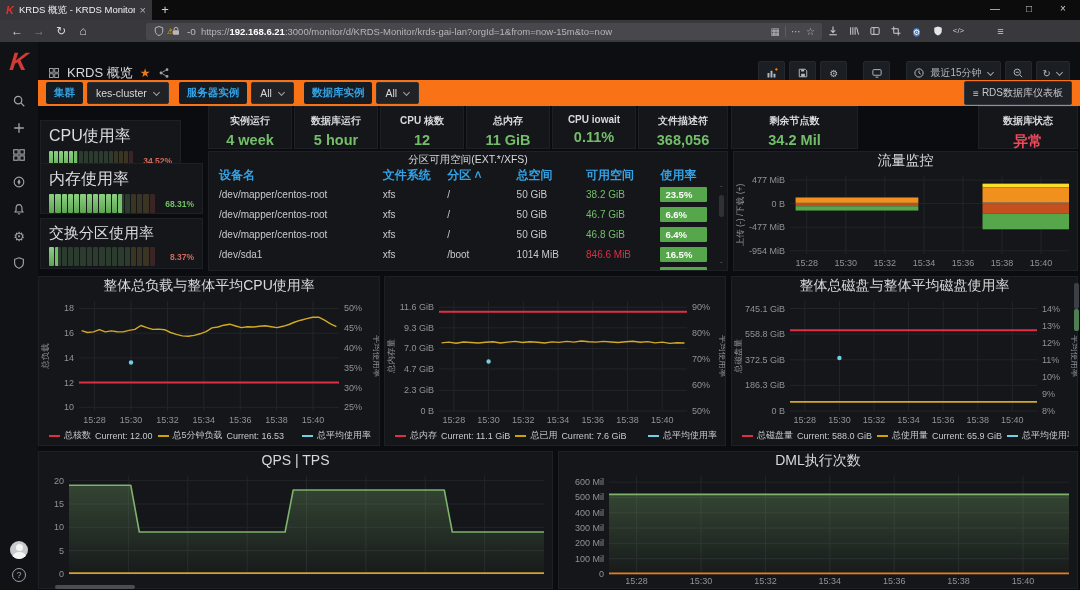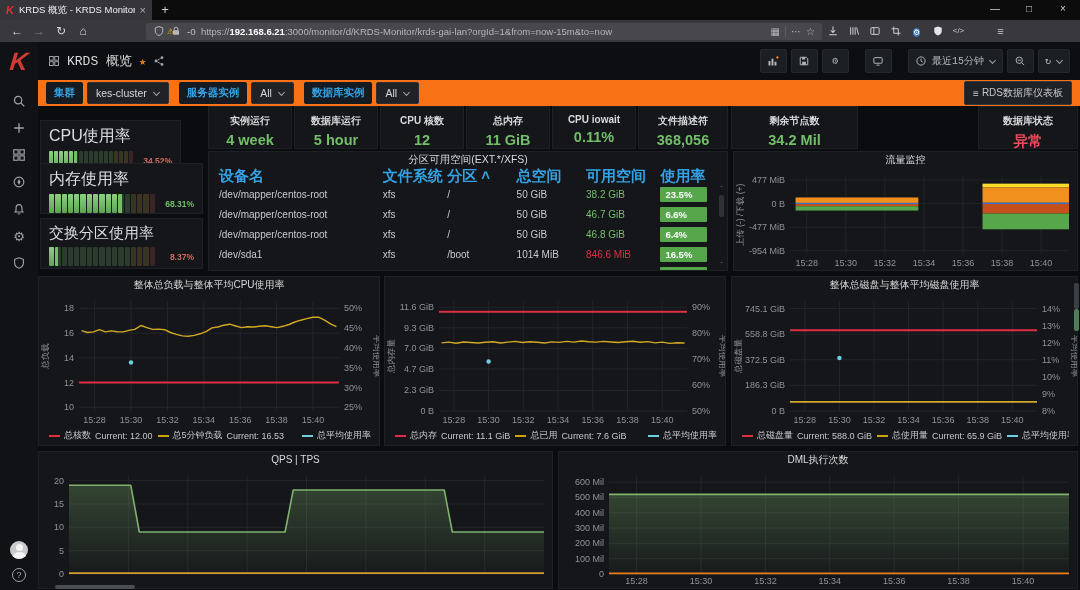--- a/index.html
+++ b/index.html
@@ -34,57 +34,57 @@
   .sidebar{position:absolute;left:0;top:0;width:38px;bottom:0;background:#111215;display:flex;flex-direction:column;align-items:center;z-index:5;}
   .logo{height:38px;width:38px;display:flex;align-items:center;justify-content:center;font-size:25px;font-weight:bold;color:#d23b33;font-style:italic;transform:skewX(-6deg);}
   .side-icons{margin-top:14px;display:flex;flex-direction:column;gap:11px;color:#9fa3a8;}
   .side-icons .ic{width:16px;height:16px;text-align:center;font-size:13px;line-height:16px;}
   .side-bottom{margin-top:auto;margin-bottom:8px;display:flex;flex-direction:column;gap:9px;align-items:center;color:#9fa3a8;}
   .avatar{width:18px;height:18px;border-radius:50%;background:#c9cacc;position:relative;overflow:hidden;}
   .avatar:before{content:"";position:absolute;left:5.5px;top:3px;width:7px;height:7px;border-radius:50%;background:#f4f4f5;}
   .avatar:after{content:"";position:absolute;left:2.5px;top:10.5px;width:13px;height:9px;border-radius:50%;background:#f4f4f5;}
   .help{width:14px;height:14px;border-radius:50%;border:1px solid #9fa3a8;font-size:9px;line-height:12px;text-align:center;}
   .main{position:absolute;left:38px;top:0;right:0;bottom:0;}
-  .gheader{position:absolute;top:0;left:0;right:0;height:38px;display:flex;align-items:center;padding:0 10px;background:#0d0e11;font-family:Liberation Mono, monospace;}
+  .gheader{position:absolute;top:12px;left:0;right:0;height:38px;display:flex;align-items:center;padding:0 10px;background:#0d0e11;}
   .gh-title{font-size:13px;color:#d8d9da;margin:0 7px;}
   .gh-star{color:#eb7b18;font-size:12px;margin-right:7px;}
   .gh-ic{color:#9fa3a8;}
   .gh-right{margin-left:auto;display:flex;gap:4px;align-items:center;}
   .gh-btn{height:24px;min-width:27px;background:#1b1e22;border:1px solid #25282d;border-radius:2px;color:#b4b7bb;display:flex;align-items:center;justify-content:center;padding:0 6px;font-size:10px;gap:5px;}
   .gh-gap{width:8px;}
   .submenu{position:absolute;top:38px;left:0;right:0;height:26px;display:flex;align-items:center;padding:0 8px;gap:8px;background:#f97316;}
   .chip{display:flex;}
   .chip-label{background:#161b21;color:#33a2e5;font-size:10.5px;font-weight:bold;padding:4px 8px;border-radius:2px;}
   .chip-value{background:#202226;border:1px solid #2c3036;color:#d8d9da;font-size:10.5px;padding:3px 8px;border-radius:2px;display:flex;gap:6px;align-items:center;margin-left:4px;}
   .chev{width:7px;height:7px;position:relative;}
   .chev:before{content:"";position:absolute;left:1px;top:0px;width:4px;height:4px;border-right:1.4px solid #9fa3a8;border-bottom:1.4px solid #9fa3a8;transform:rotate(45deg);}
   .rds-btn{margin-left:auto;border:1px solid #33373d;background:#1e2126;color:#c7c8ca;font-size:10px;padding:4px 8px;border-radius:2px;display:flex;align-items:center;gap:3px;}
   
   .dash{position:absolute;left:0;right:0;top:64px;bottom:0;overflow:hidden;background:#0b0c0f;}
   .panel{position:absolute;background:#141619;border:1px solid #1d2024;}
-  .p-title{height:16px;line-height:16px;text-align:center;font-size:10px;color:#d8d9da;white-space:nowrap;overflow:hidden;}
+  .p-title{height:16px;line-height:16px;text-align:center;font-size:14px;color:#d8d9da;white-space:nowrap;overflow:hidden;}
   .chartbox{position:absolute;left:0;right:0;}
   .legend{position:absolute;left:10px;right:8px;bottom:1px;height:17px;display:flex;align-items:center;gap:5px;font-size:9px;color:#c7c8ca;white-space:nowrap;overflow:hidden;}
   .leg{display:flex;align-items:center;}
   .leg:last-child{margin-left:auto;}
   .leg .dashm{display:inline-block;width:11px;border-top:2px solid #fff;margin-right:4px;}
   .leg .cur{margin-left:4px;color:#c7c8ca;}
   
   .g-title{font-size:16px;color:#dcdde0;margin:5px 8px 4px;white-space:nowrap;overflow:hidden;}
   .g-row{display:flex;align-items:center;margin:0 8px;gap:5px;}
   .g-bars{flex:1;display:flex;gap:1px;height:19px;}
   .g-cell{flex:1;border-radius:1px;}
   .g-val{width:34px;text-align:right;font-size:8.5px;font-weight:bold;}
   
   .s-label{font-size:10px;font-weight:bold;color:#d8d9da;text-align:center;margin-top:7px;white-space:nowrap;overflow:hidden;}
   .s-value{font-size:14.5px;font-weight:bold;text-align:center;margin-top:4px;}
   
   .t-title{height:15px;line-height:15px;text-align:center;font-size:10.5px;color:#d8d9da;}
   .t-head,.t-row{display:grid;grid-template-columns:33% 13% 14% 14% 15% 11%;padding:0 12px 0 10px;align-items:center;}
-  .t-head{height:17px;font-size:15px;color:#33a2e5;font-weight:bold;}
+  .t-head{height:17px;font-size:12px;color:#33a2e5;font-weight:bold;}
   .t-row{height:20px;font-size:10px;color:#c9cacc;}
   .t-usage{background:#56a64b;color:#ffffff;font-weight:bold;font-size:9.5px;padding:2px 5px;border-radius:1px;width:86%;}
   .t-scroll{position:absolute;right:1px;top:33px;bottom:2px;width:9px;font-size:7px;color:#6a6e73;text-align:center;}
   .t-thumb{position:absolute;left:2px;right:2px;top:10px;height:22px;background:#2e3237;border-radius:2px;}
   
   text{font-family:"Liberation Sans","DejaVu Sans",sans-serif;}
   .scroll-v{position:absolute;right:1px;width:5px;border-radius:2px;z-index:9;}
   .scroll-h{position:absolute;height:4px;background:#4a4d52;border-radius:2px;z-index:9;}
 </style>
 </head>

